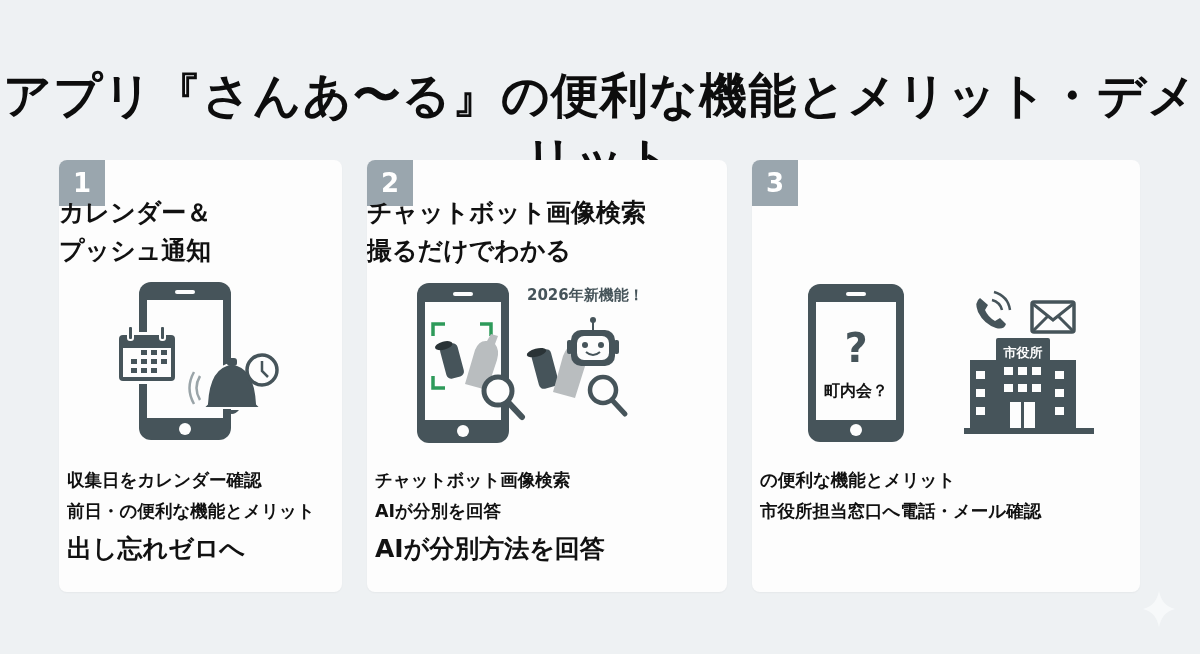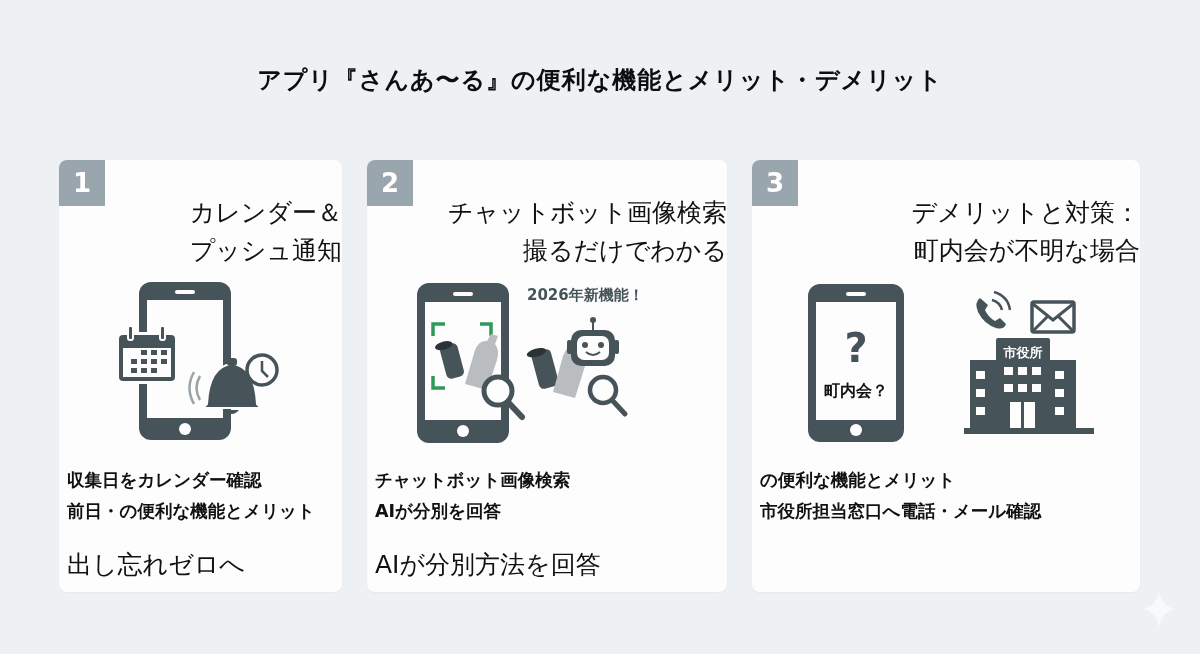--- a/index.html
+++ b/index.html
@@ -5,42 +5,42 @@
   * { box-sizing: border-box; margin: 0; padding: 0; }
   html, body { width: 1200px; height: 654px; overflow: hidden; }
   body {
     background: #eef1f3;
     font-family: "DejaVu Sans", "Liberation Sans", sans-serif;
     color: #111;
     position: relative;
   }
   .title {
     position: absolute; left: 0; top: 64px; width: 1200px;
-    text-align: center; font-size: 24px; font-weight: bold; letter-spacing: 1px;
+    text-align: center; font-size: 48px; font-weight: bold; letter-spacing: 1px;
     color: #0d0d0d;
   }
   .card {
     position: absolute; top: 160px; height: 432px;
     background: #fdfdfd; border-radius: 8px; overflow: hidden;
     box-shadow: 0 1px 2px rgba(0,0,0,0.04);
   }
   .badge {
     position: absolute; left: 0; top: 0; width: 46px; height: 46px;
     background: #9aa6ae; color: #fff; font-size: 26px; font-weight: bold;
     display: flex; align-items: center; justify-content: center;
   }
   .card-title {
     position: absolute; left: 0; right: 0; top: 34px;
-    text-align: right; font-size: 25px; font-weight: normal; line-height: 38px; padding-left: 23px;
+    text-align: left; font-size: 25px; font-weight: bold; line-height: 38px;
   }
   .card-title .l { display: block; }
   .illus { position: absolute; left: 0; right: 0; top: 118px; height: 170px; }
   .desc { position: absolute; left: 8px; right: 0; top: 305px; }
   .desc .line { display: block; font-size: 17.5px; font-weight: bold; line-height: 31px; }
-  .desc .em { display: block; font-size: 25px; font-weight: normal; line-height: 44px; margin-top: 16px; }
+  .desc .em { display: block; font-size: 25px; font-weight: bold; line-height: 44px; margin-top: 0; }
   .sparkle { position: absolute; left: 1141px; top: 589px; }
   svg text { font-family: "DejaVu Sans", sans-serif; font-weight: bold; }
 </style>
 </head>
 <body>
 
 <div class="title">アプリ『さんあ〜る』の便利な機能とメリット・デメリット</div>
 
 <div class="card" style="left:59px; width:283px;">
   <div class="badge">1</div>
@@ -153,24 +153,20 @@
   </div>
   <div class="desc">
     <span class="line">チャットボット画像検索</span>
     <span class="line">AIが分別を回答</span>
     <span class="em">AIが分別方法を回答</span>
   </div>
 </div>
 
 <div class="card" style="left:752px; width:388px;">
   <div class="badge">3</div>
-  <div class="card-title">
-    <span class="l">デメリットと対策：</span>
-    <span class="l">町内会が不明な場合</span>
-  </div>
   <div class="illus">
     <svg width="388" height="170" viewBox="0 0 388 170">
       <g>
         <rect x="56" y="6" width="96" height="158" rx="12" fill="#46545a"></rect>
         <rect x="64" y="24" width="80" height="118" fill="#fdfdfd"></rect>
         <rect x="94" y="14" width="20" height="4" rx="2" fill="#fdfdfd"></rect>
         <circle cx="104" cy="152" r="6" fill="#fdfdfd"></circle>
         <text x="104" y="84" font-size="40" text-anchor="middle" fill="#46545a">?</text>
         <text x="104" y="118" font-size="16" text-anchor="middle" fill="#111">町内会？</text>
       </g>

